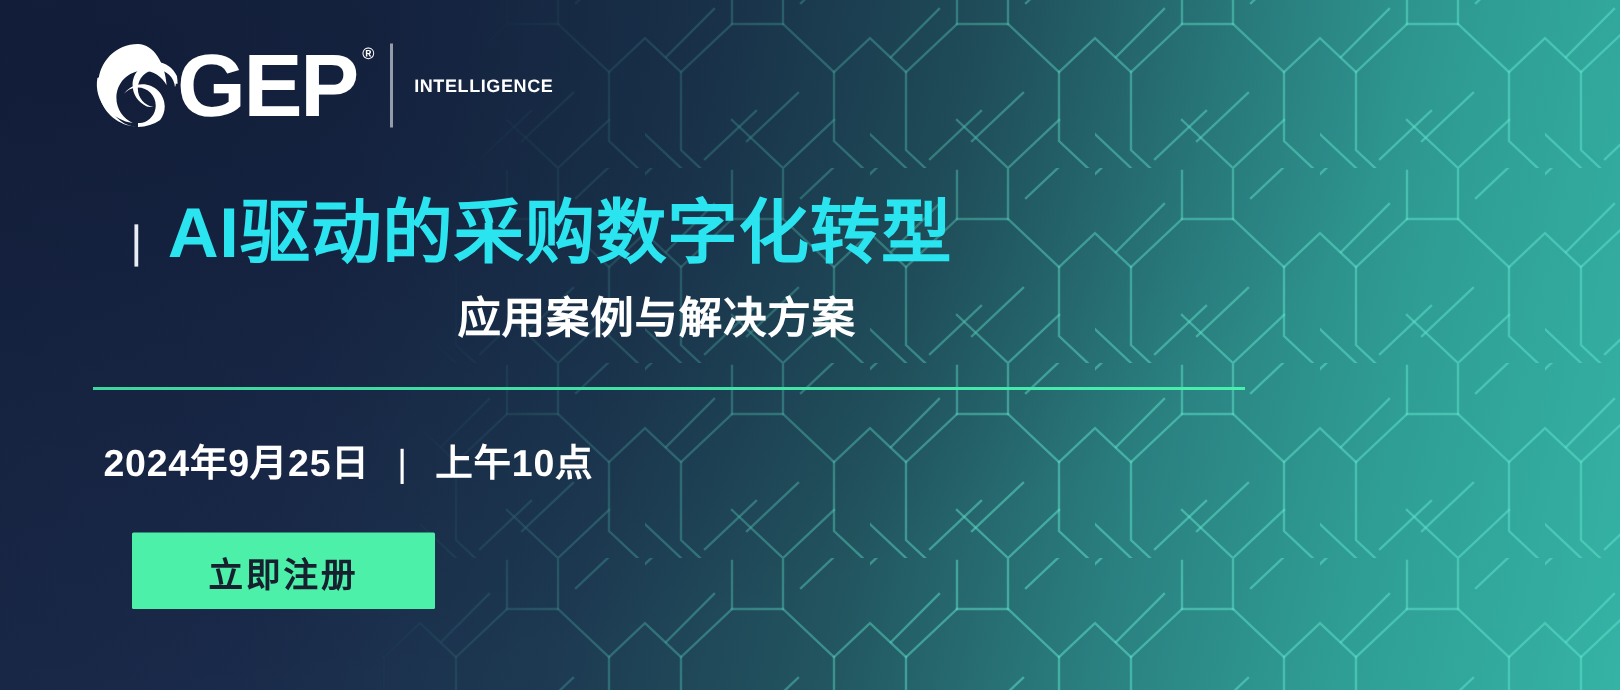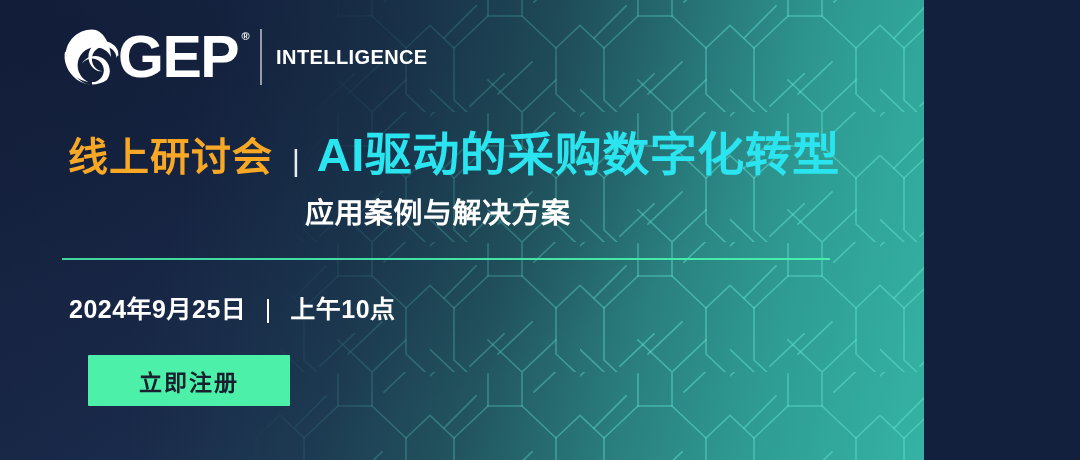--- a/index.html
+++ b/index.html
@@ -3,21 +3,21 @@
 <meta charset="utf-8">
 <title>GEP Webinar Banner</title>
 <style>
   * { margin:0; padding:0; box-sizing:border-box; }
   html, body {
     width:1080px; height:460px;
     font-family:"Liberation Sans","DejaVu Sans",sans-serif;
     background:#13203d; overflow:hidden;
   }
   #banner {
-    position:relative; width:924px; height:460px; overflow:hidden;
+    position:relative; width:1080px; height:460px; overflow:hidden;
     background:
       linear-gradient(103deg,
         #182544 0%,
         #1a2a4a 22%,
         #1d3a52 40%,
         #22555f 55%,
         #2a7f7f 70%,
         #2f9e95 84%,
         #35b3a4 100%);
   }
@@ -49,21 +49,21 @@
   }
   #reg-mark {
     position:absolute; top:4px; right:-10px;
     font-size:11px; line-height:11px; font-weight:700; color:#ffffff;
   }
   #tagline-rule {
     width:2px; height:56px; background:rgba(255,255,255,.55);
     margin:0 14px 0 22px; flex:none;
   }
   #tagline {
-    color:#ffffff; font-size:20px; line-height:20px;
+    color:#ffffff; font-size:12px; line-height:20px;
     font-weight:700; letter-spacing:.4px;
   }
   #tagline div { white-space:nowrap; }
 
   
   #headline-1 {
     position:absolute; left:68px; top:132px;
     display:flex; align-items:baseline; white-space:nowrap;
   }
   .cn { font-family:"Liberation Sans","DejaVu Sans",sans-serif; }
@@ -160,21 +160,20 @@
     </div>
 
     <div id="tagline-rule"></div>
 
     <div id="tagline">
       <div>INTELLIGENCE</div>
     </div>
   </div>
 
   <div id="headline-1">
-    <span id="kicker" class="cn">线上研讨会</span>
     <span id="kicker-sep">|</span>
     <span id="headline-main" class="cn">AI驱动的采购数字化转型</span>
   </div>
 
   <div id="headline-2" class="cn">应用案例与解决方案</div>
 
   <div id="divider"></div>
 
   <div id="date-line" class="cn">
     <span>2024年9月25日</span>

